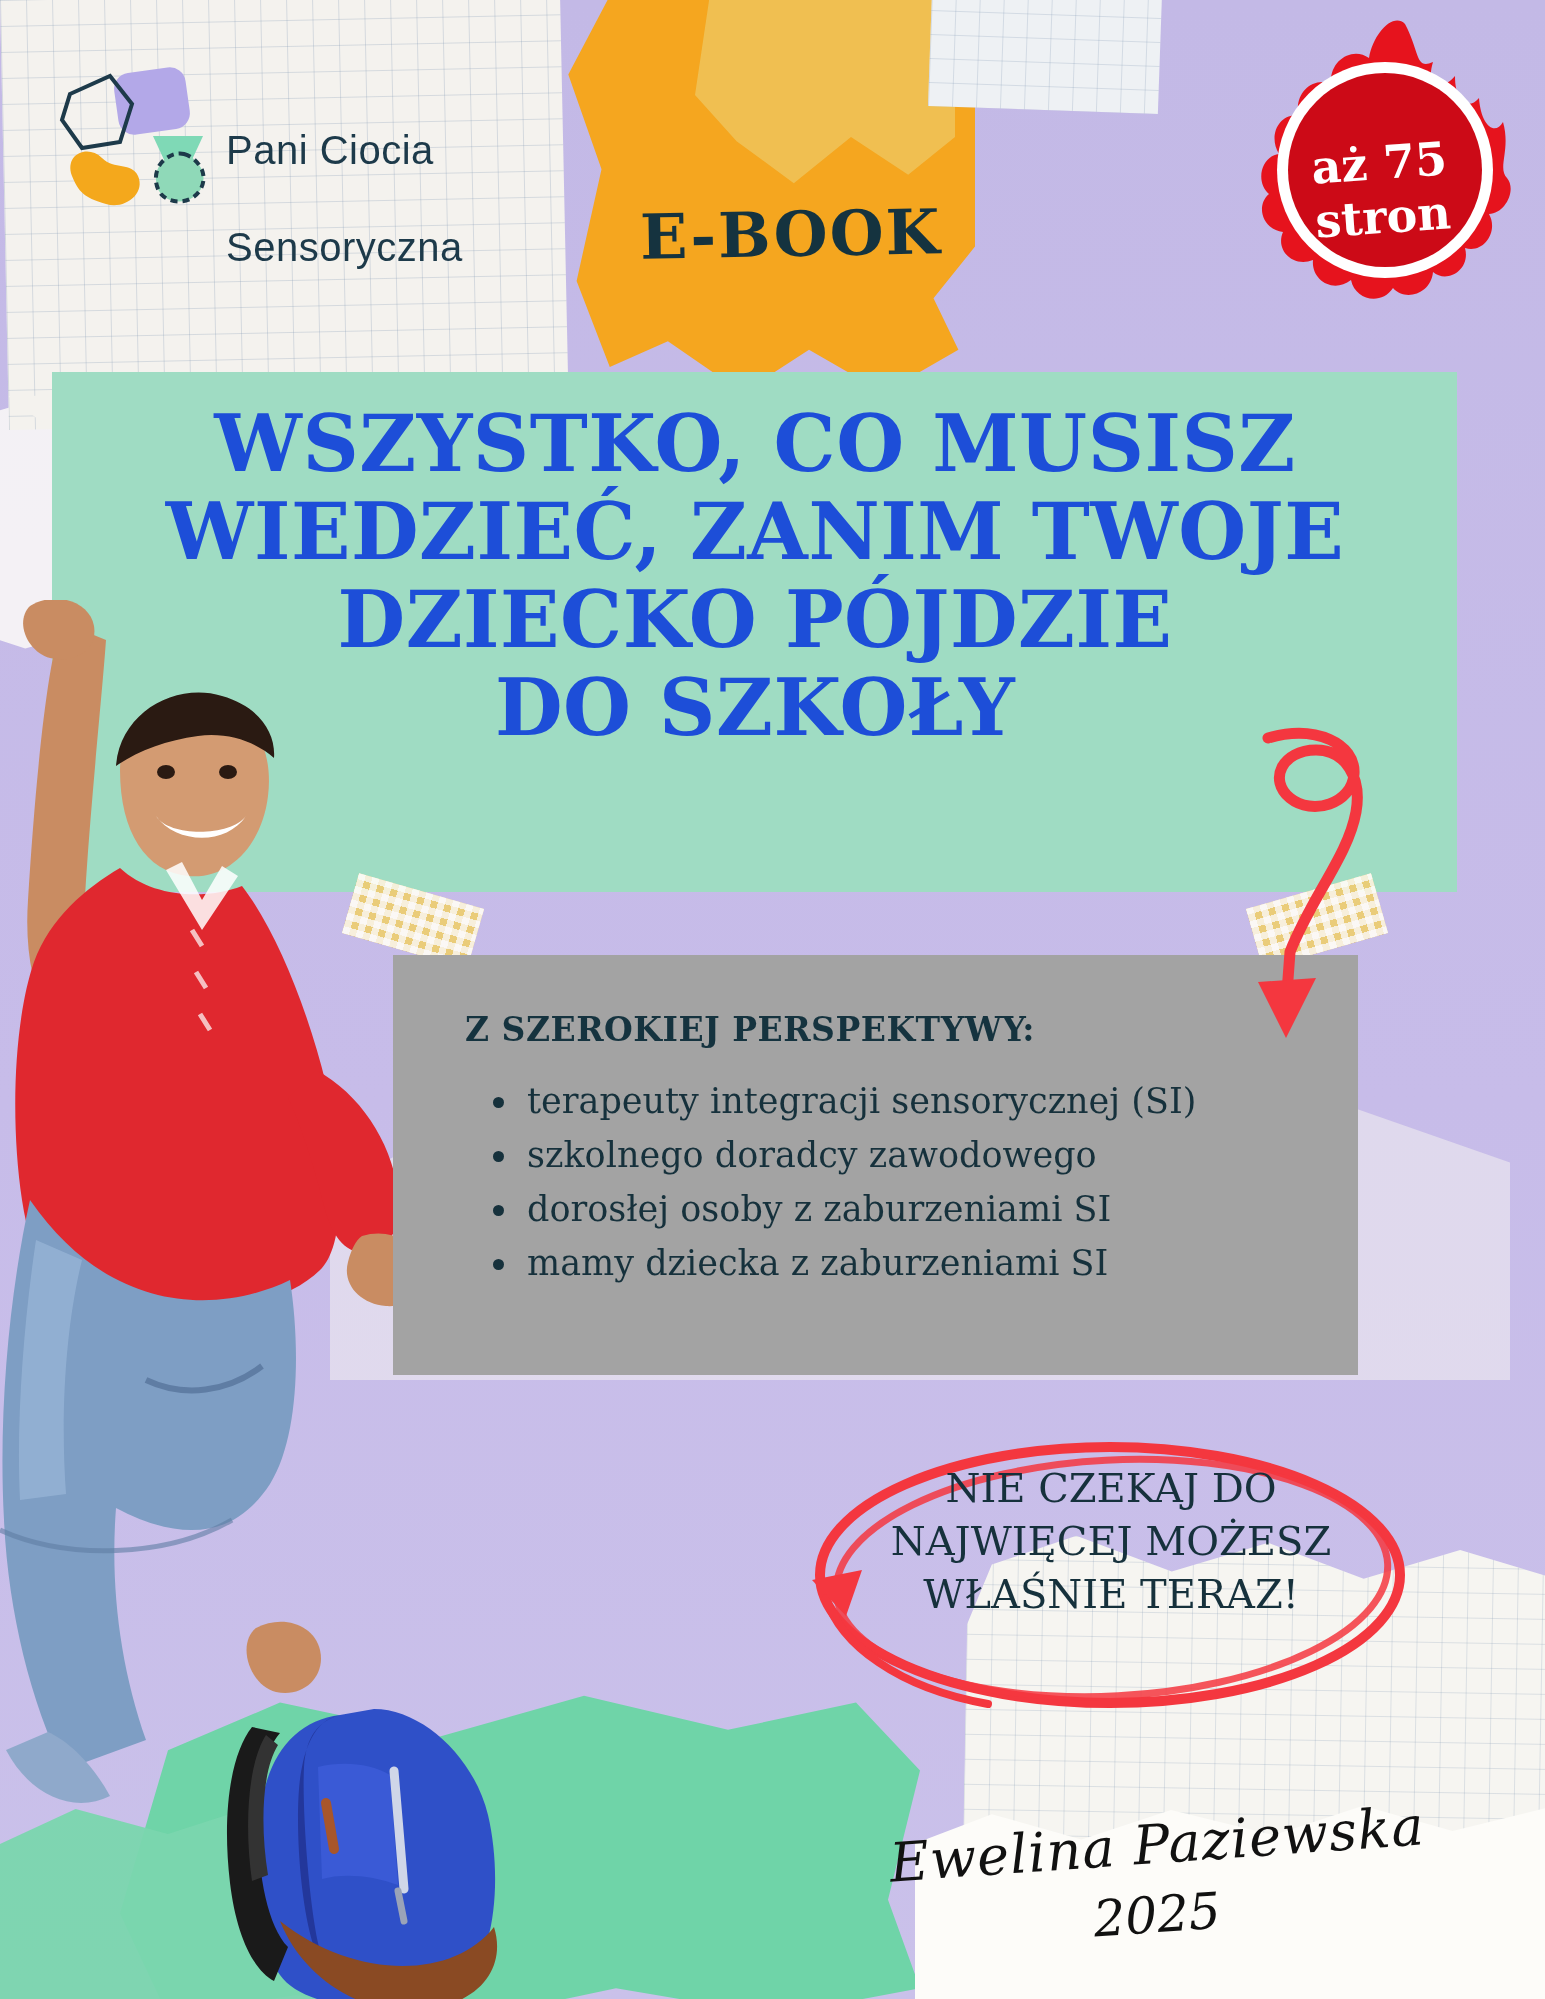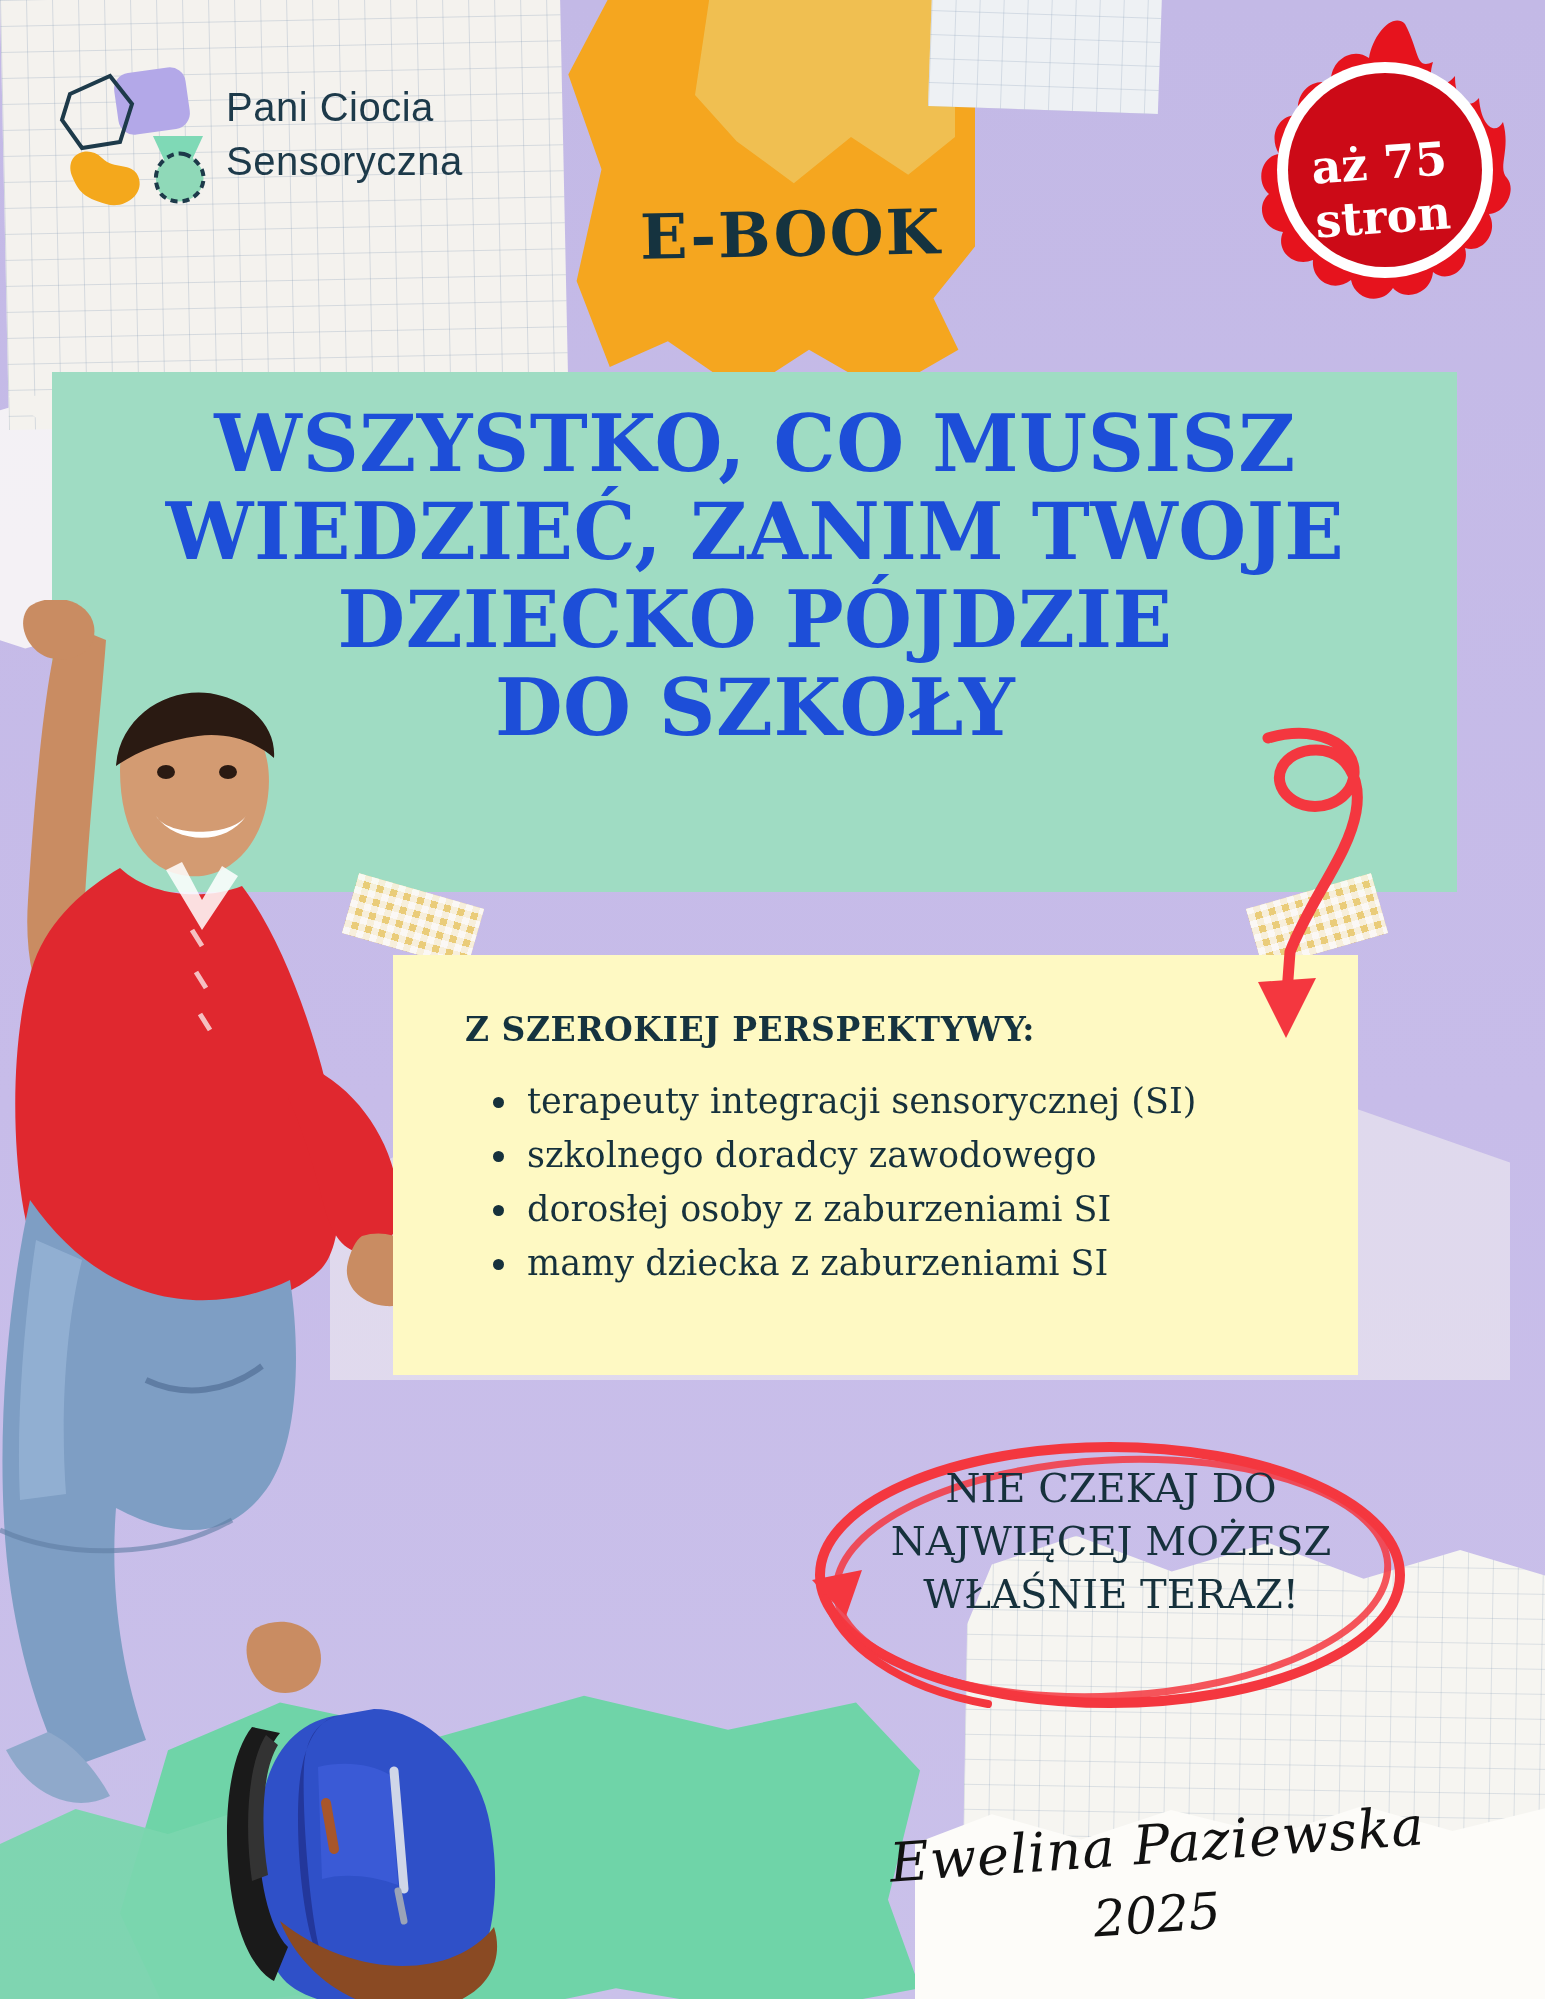--- a/index.html
+++ b/index.html
@@ -131,21 +131,21 @@
   .logo-wrap{
     position:absolute; left:58px; top:58px; width:450px; height:170px;
   }
   .logo-mark{ position:absolute; left:0; top:0; width:160px; height:165px; }
   .logo-text{
     position:absolute; left:168px; top:22px;
     color:#1d3a4a;
     font-size:40px;
     line-height:1.35;
   }
-  .logo-text div{ white-space:nowrap; letter-spacing:.5px; }
+  .logo-text div{ white-space:nowrap; letter-spacing:.5px;margin-top:43px; }
 
   
   .ebook{
     position:absolute; left:640px; top:198px;
     font-family:"DejaVu Serif", serif;
     font-weight:700;
     font-size:62px;
     letter-spacing:2px;
     color:#15333f;
     transform: rotate(-1deg);
@@ -175,21 +175,21 @@
     font-weight:700;
     font-size:78px;
     line-height:1.13;
     letter-spacing:.5px;
   }
   .headline .l{ display:block; white-space:nowrap; }
 
   
   .note{
     position:absolute; left:393px; top:955px; width:965px; height:420px;
-    background:#fef9c3;
+    background:#a3a3a3;
   }
   .note-title{
     position:absolute; left:72px; top:55px;
     font-family:"DejaVu Serif", serif;
     font-weight:700;
     font-size:33px;
     letter-spacing:.5px;
     color:#15333f;
   }
   .note-list{

